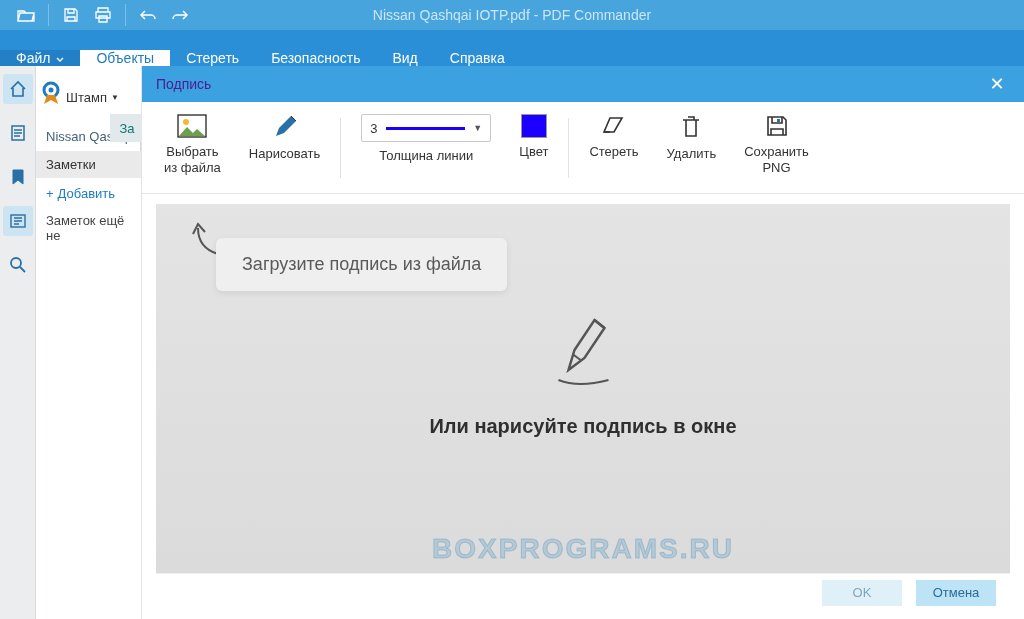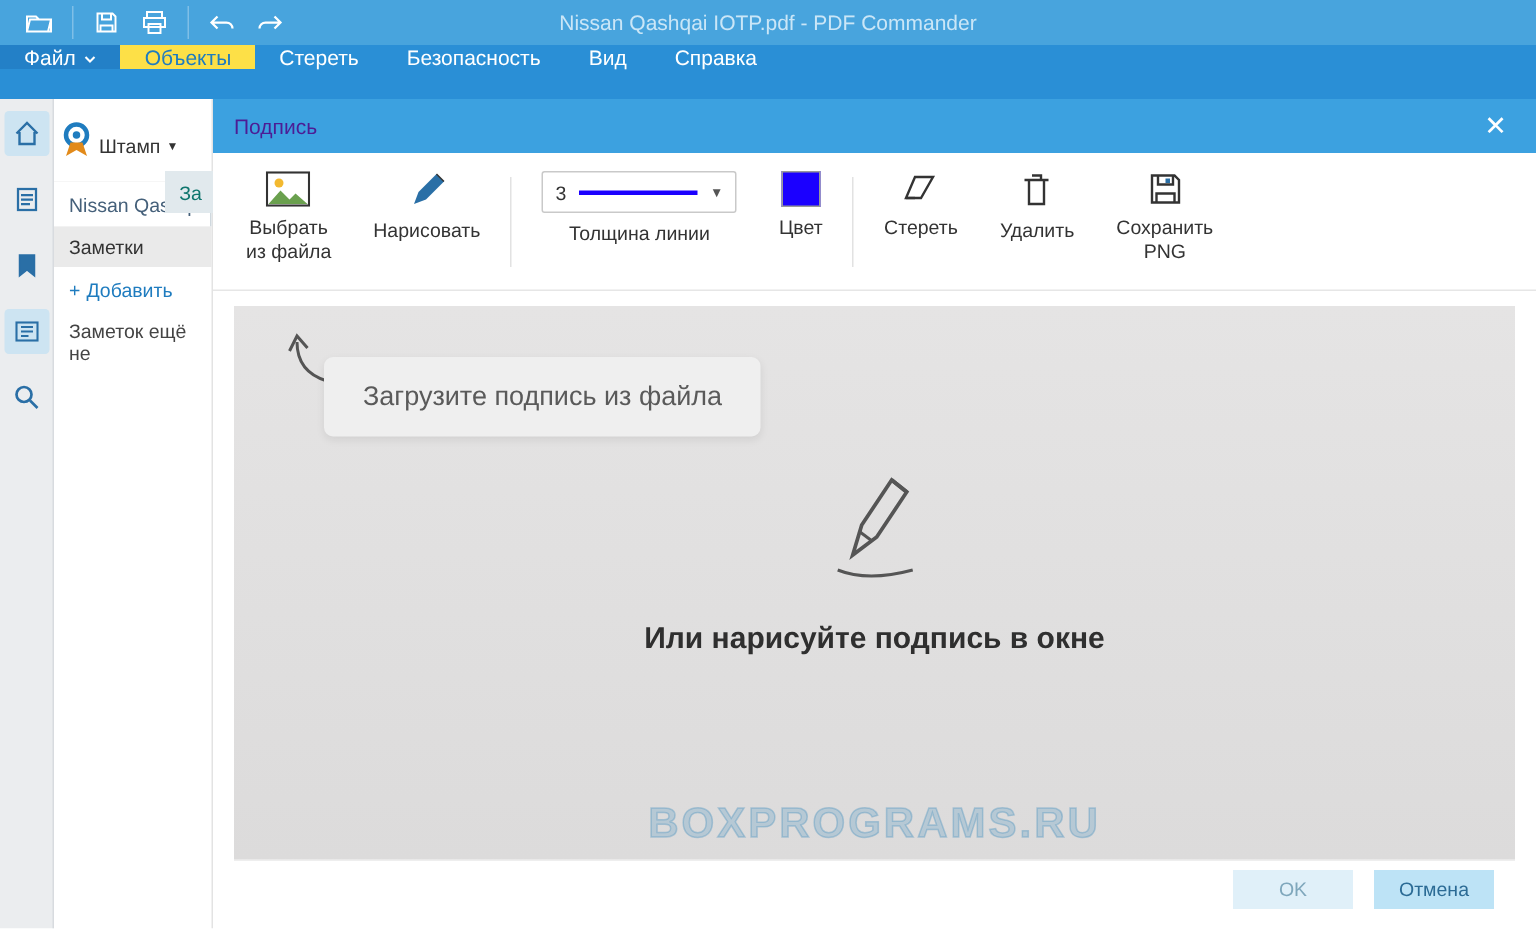--- a/index.html
+++ b/index.html
@@ -3,25 +3,25 @@
 <meta charset="utf-8">
 <style>
 * { margin:0; padding:0; box-sizing:border-box; font-family:Segoe UI,Arial,sans-serif; -webkit-font-smoothing:antialiased; }
 body { width:1024px; height:619px; overflow:hidden; background:#fff; font-size:13px; color:#333; }
 .titlebar { height:30px; background:#48a4dd; display:flex; align-items:center; position:relative; }
 .titlebar .t-seg { height:100%; display:flex; align-items:center; }
 .titlebar .divider { width:1px; height:22px; background:rgba(255,255,255,0.3); margin:0 6px; }
 .tb-btn { width:32px; height:28px; display:flex; align-items:center; justify-content:center; cursor:pointer; }
 .tb-btn svg{ stroke:#fff; fill:none;}
 .title-text { position:absolute; left:50%; transform:translateX(-50%); color:#cae6f7; font-size:14px; }
-.menubar { height:36px; background:#2a8fd6; display:flex; align-items:flex-start; }
+.menubar { height:36px; background:#2a8fd6; display:flex; align-items:flex-end; }
 .menu-item { padding:0 16px; display:flex; align-items:center; color:#fff; font-size:14px; cursor:pointer; }
 .menu-item.file { background:#2380c7; }
 .menu-item.file .chev { margin-left:6px; }
-.menu-item.active { background:#fde047; color:#1f7cbf; }
+.menu-item.active { background:#ffffff; color:#1f7cbf; }
 .workrow { display:flex; height:calc(100% - 66px); }
 .objects-bar { width:142px; background:#fff; border-right:1px solid #e3e3e3; display:flex; flex-direction:column; padding-top:14px; }
 .stamp-block { display:flex; align-items:center; padding-bottom:10px; }
 .stamp-label { display:flex; align-items:center; gap:4px; margin-top:4px; font-size:13px; }
 .stamp-label .dd{ font-size:8px; }
 .left-tabs { height:30px; border-top:1px solid #dcdcdc; border-bottom:1px solid #f0f0f0; display:flex; align-items:center;}
 .left-tab { background:#e1e9ed; height:30px; display:flex; align-items:center; padding:0 10px; font-size:13px; color:#45607a; border-right:1px solid #cfd8de; white-space:nowrap; overflow:hidden; flex:0 0 auto;}
 .left-tab.active{ background:#fff; }
 .notes-head { background:#eaeaea; padding:6px 10px; font-size:13px; }
 .add-note { padding:8px 10px; color:#1f7cbf; font-size:13px; cursor:pointer; display:flex; align-items:center; gap:4px;}

